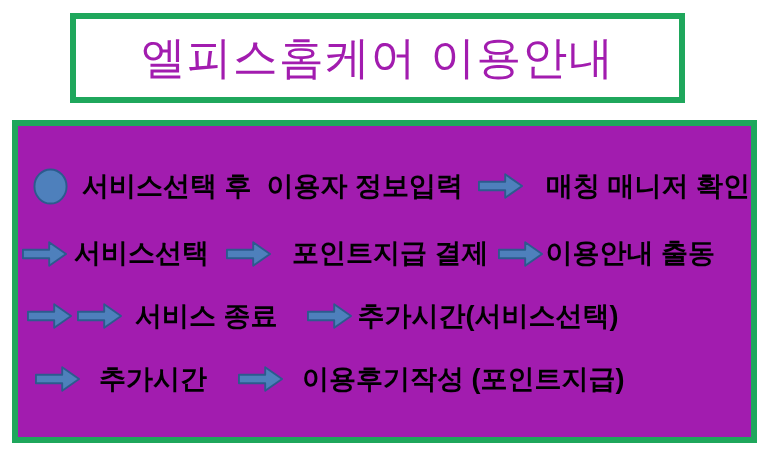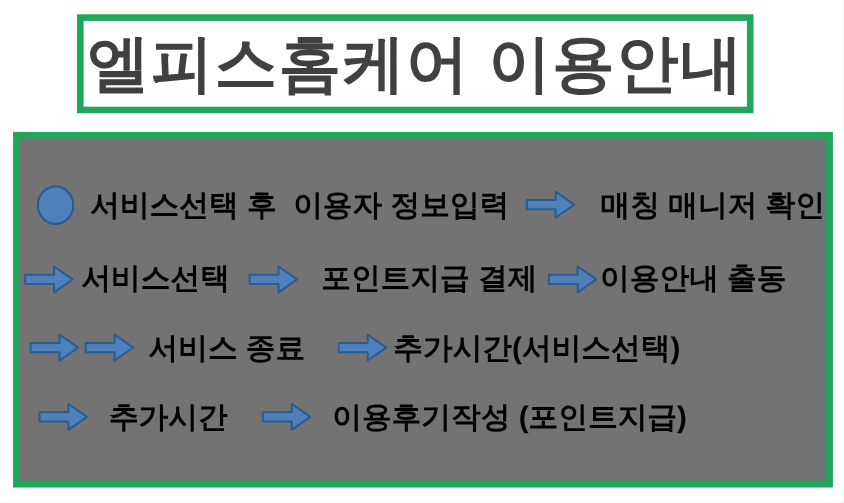--- a/index.html
+++ b/index.html
@@ -23,35 +23,35 @@
     width: 615px;
     height: 90px;
     box-sizing: border-box;
     border: 6px solid var(--box-border, #1FA75C);
     display: flex;
     align-items: center;
     justify-content: center;
     background: #ffffff;
   }
   .page-title {
-    font-size: 57px;
-    font-weight: 700;
+    font-size: 45px;
+    font-weight: 400;
     letter-spacing: 1px;
     white-space: pre;
-    color: #404040;
+    color: #a21caf;
   }
   .content-box {
     position: absolute;
     left: 12px;
     top: 120px;
     width: 745px;
     height: 323px;
     box-sizing: border-box;
     border: 6px solid var(--box-border, #1FA75C);
-    background: #737373;
+    background: #a21caf;
     display: flex;
     flex-direction: column;
     justify-content: space-evenly;
     padding: 8px 0 10px 0;
   }
   .flow-row {
     display: flex;
     align-items: center;
     flex-wrap: nowrap;
   }

